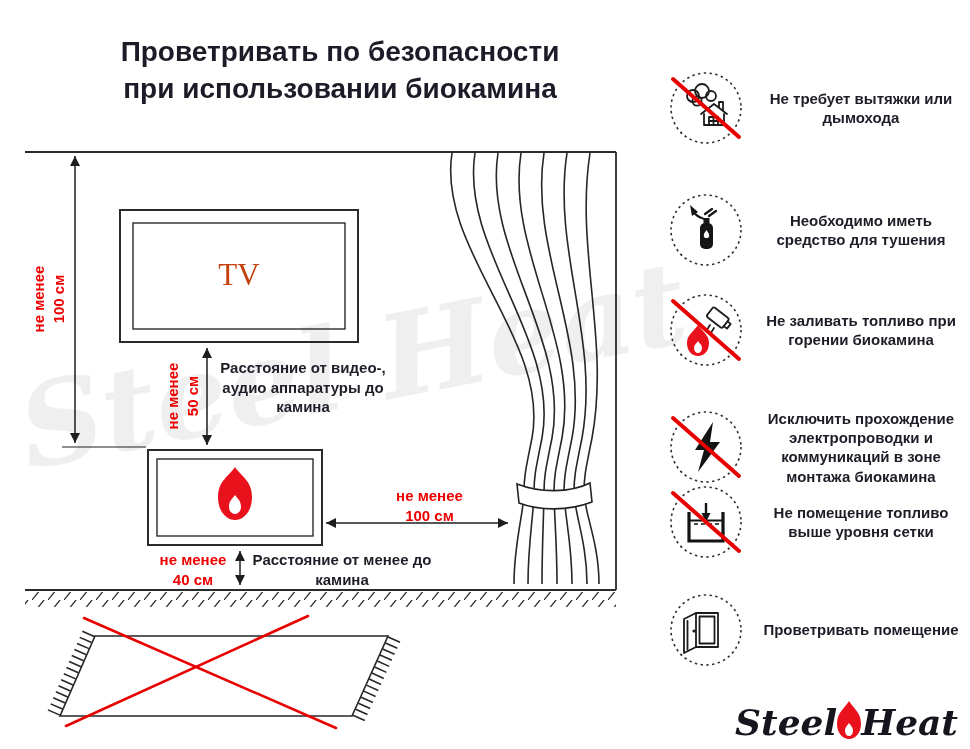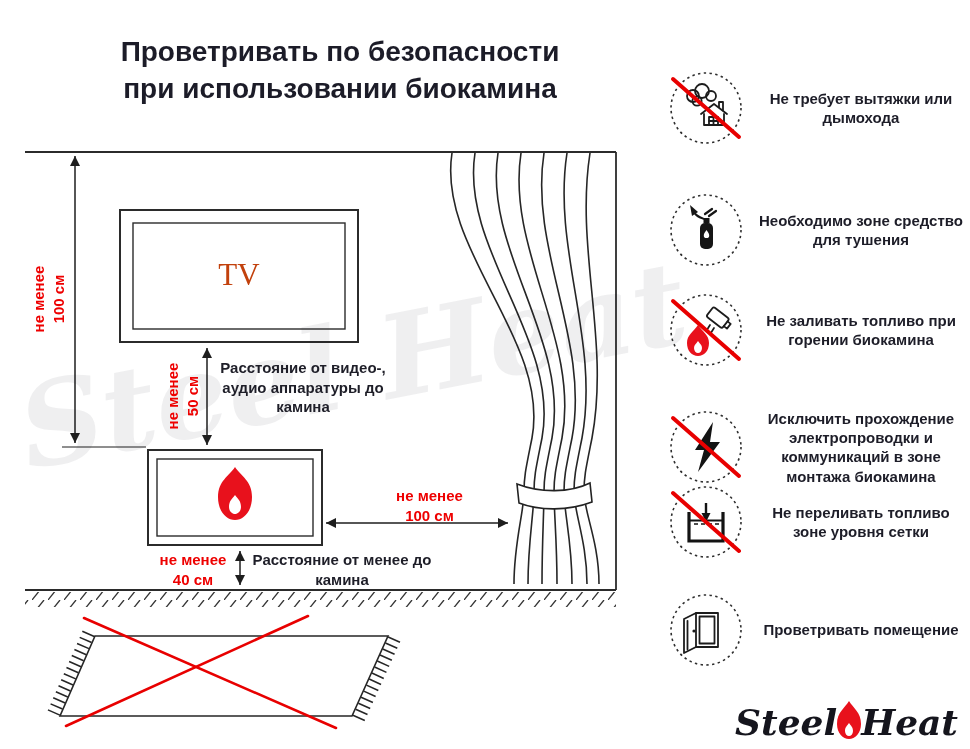--- a/index.html
+++ b/index.html
@@ -174,21 +174,21 @@
       <svg width="76" height="76" viewBox="0 0 76 76">
         <circle class="dot" cx="38" cy="38" r="35"></circle>
         <rect x="32" y="31" width="13" height="26" rx="5" fill="#161616"></rect>
         <rect x="35.5" y="26" width="6" height="5" fill="#161616"></rect>
         <path d="M41,24 l7,-5 M37,22 l7,-5" stroke="#161616" stroke-width="2.2" stroke-linecap="round"></path>
         <path d="M36,27 C31,25 28,24 26,20" stroke="#161616" stroke-width="2" fill="none"></path>
         <polygon points="22,13 30,20 24,24" fill="#161616"></polygon>
         <path d="M38.5,38 c1.8,2.6 2.7,3.6 2.7,5.4 a2.7,2.7 0 1,1 -5.4,0 c0,-1.8 0.9,-2.8 2.7,-5.4" fill="#fff"></path>
       </svg>
     </span>
-    <div class="rule-text">Необходимо зоне средство для тушения</div>
+    <div class="rule-text">Необходимо иметь средство для тушения</div>
   </div>
 
   <div class="rule-row" style="top:292px;">
     <span class="rule-icon">
       <svg width="76" height="76" viewBox="0 0 76 76">
         <circle class="dot" cx="38" cy="38" r="35"></circle>
         <g class="ink" stroke-width="1.7" transform="rotate(128 49 25)">
           <rect x="43" y="14" width="12" height="20" rx="2"></rect>
           <path d="M46,14 v-4 h6 v4"></path>
         </g>
@@ -217,21 +217,21 @@
       <svg width="76" height="76" viewBox="0 0 76 76">
         <circle class="dot" cx="38" cy="38" r="35"></circle>
         <path d="M21,28 V57 H55 V28" fill="none" stroke="#131313" stroke-width="3.2"></path>
         <line x1="21" y1="36.5" x2="55" y2="36.5" stroke="#131313" stroke-width="1.8"></line>
         <path d="M26,40 h4 M33,40 h4 M40,40 h4 M47,40 h4" stroke="#131313" stroke-width="1.4"></path>
         <line x1="38" y1="19" x2="38" y2="30" stroke="#131313" stroke-width="2.4"></line>
         <polygon points="33.5,29 38,38 42.5,29" fill="#131313"></polygon>
         <line class="strike" x1="5" y1="9" x2="71" y2="67"></line>
       </svg>
     </span>
-    <div class="rule-text">Не переливать топливо зоне уровня сетки</div>
+    <div class="rule-text">Не помещение топливо выше уровня сетки</div>
   </div>
 
   <div class="rule-row" style="top:592px;">
     <span class="rule-icon">
       <svg width="76" height="76" viewBox="0 0 76 76">
         <circle class="dot" cx="38" cy="38" r="35"></circle>
         <g class="ink" stroke-width="1.9">
           <rect x="28" y="21" width="22" height="34"></rect>
           <rect x="31.5" y="24.5" width="15" height="27"></rect>
           <path d="M28,21 L16,27 V61 L28,55"></path>

